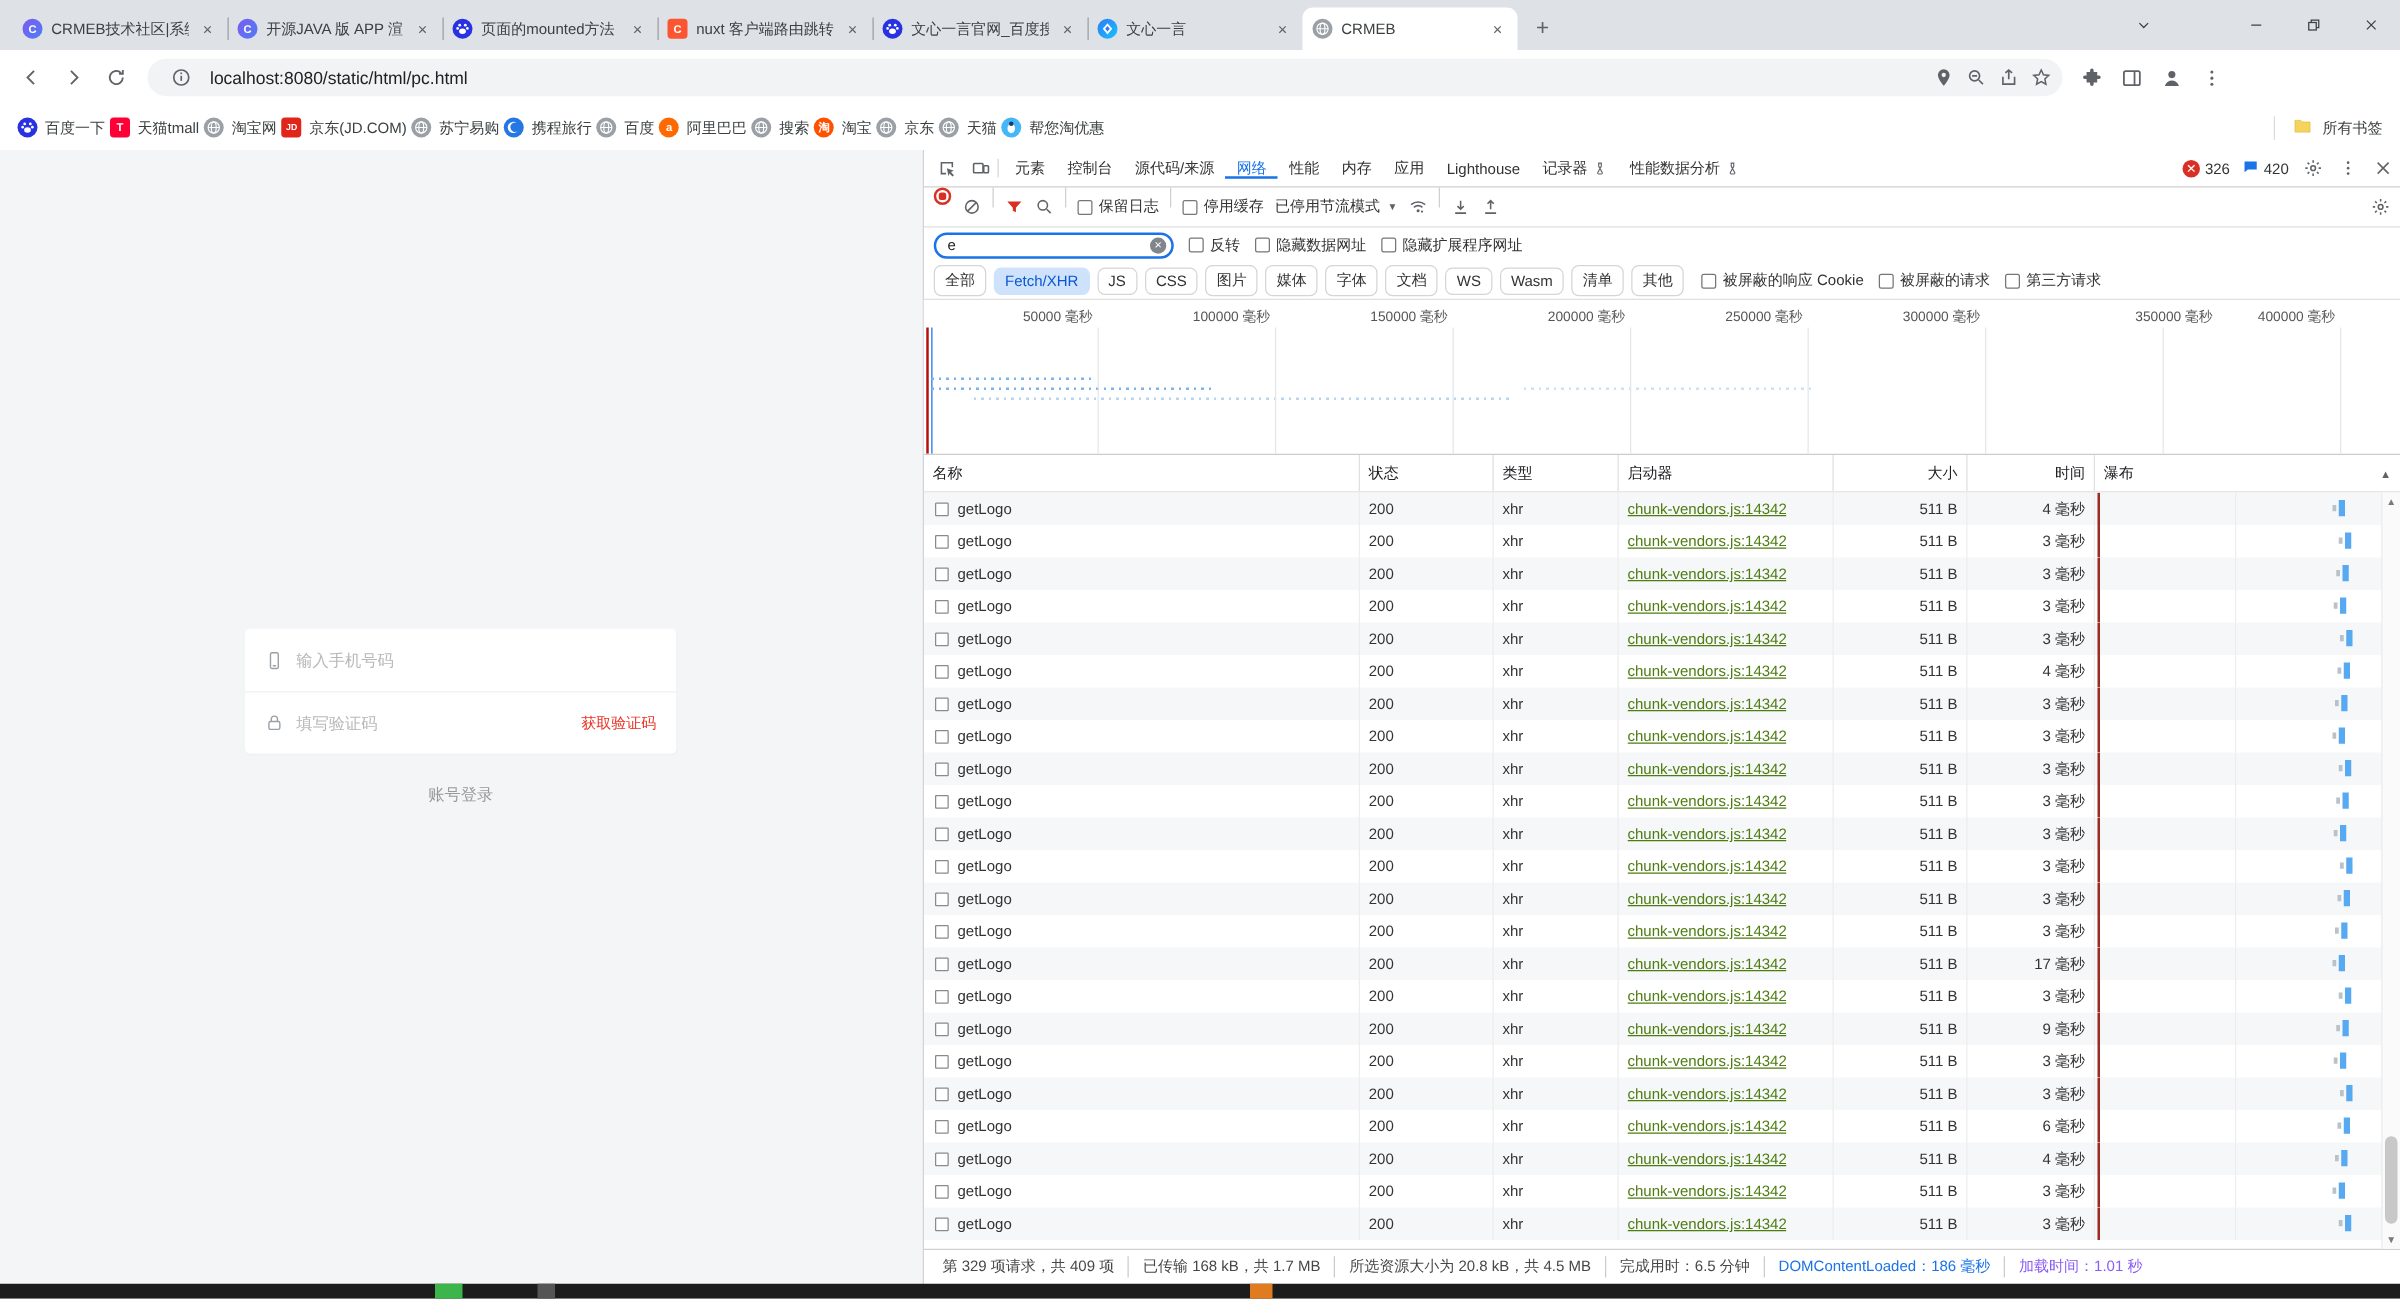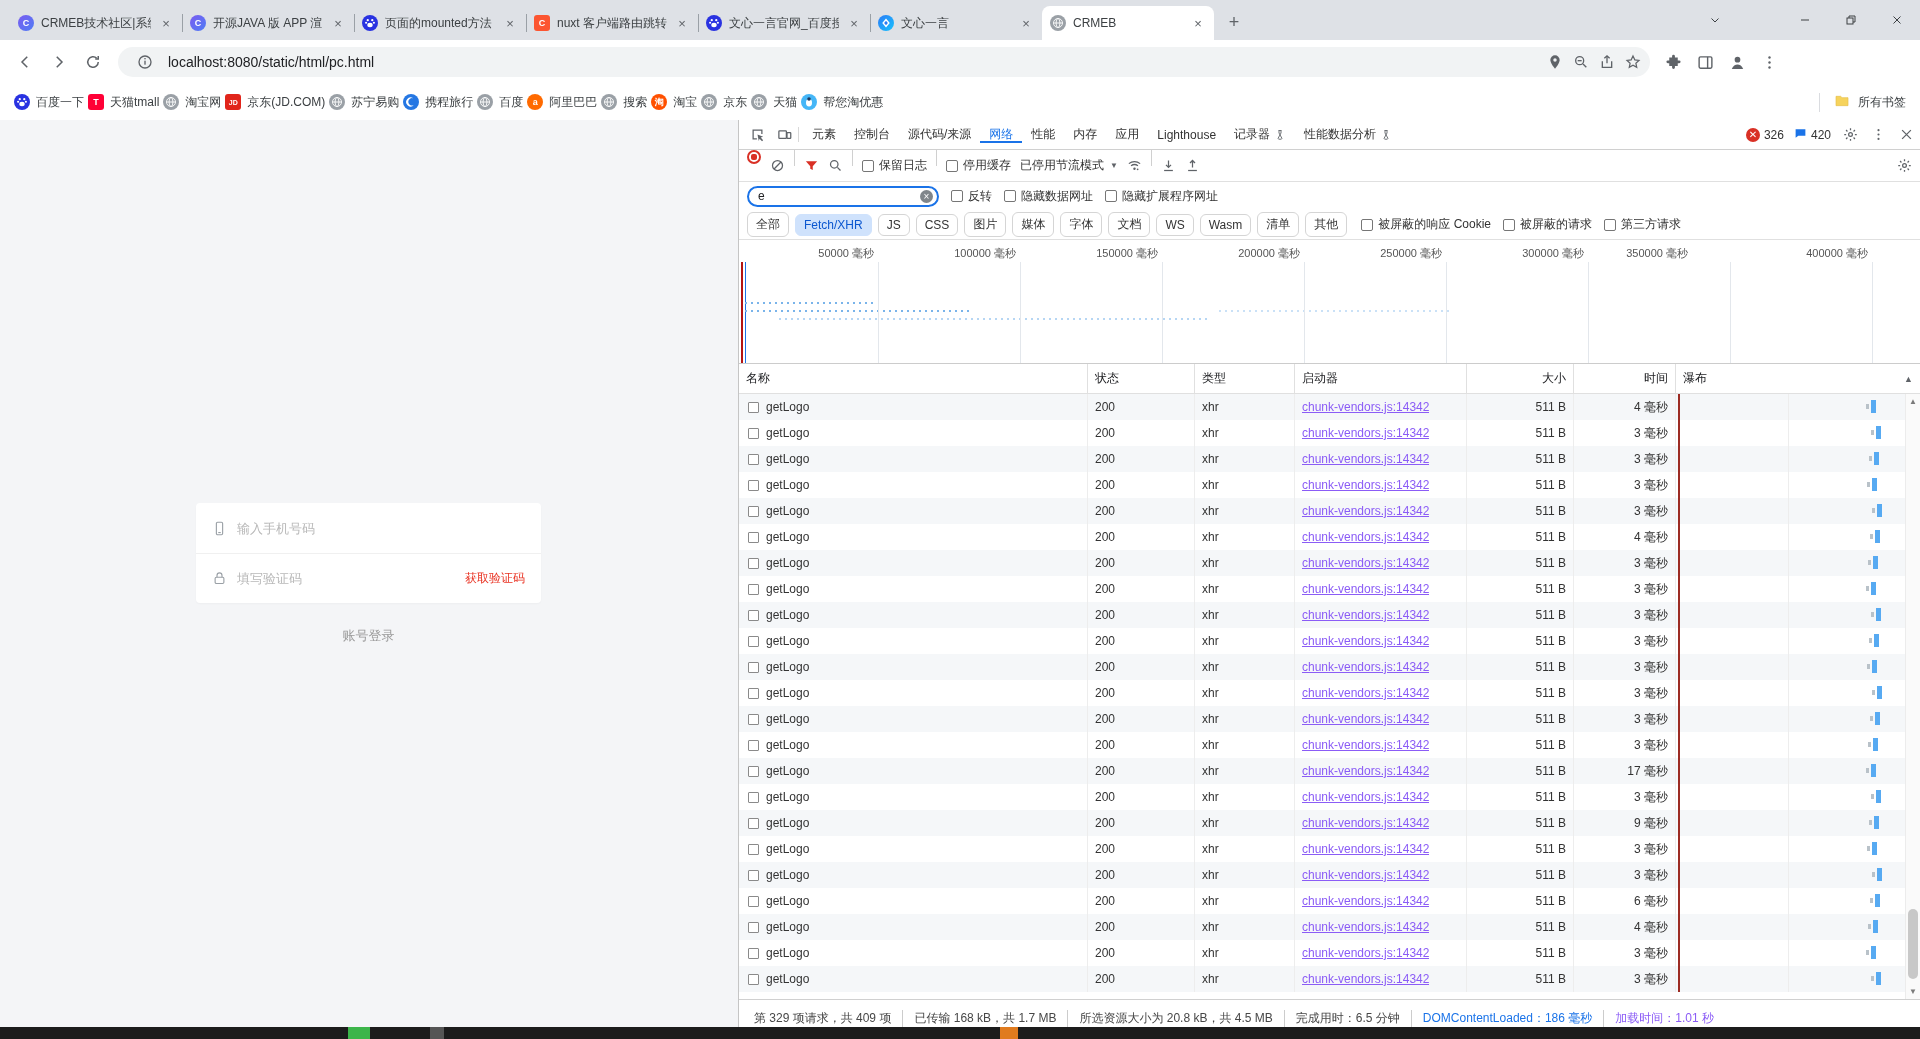--- a/index.html
+++ b/index.html
@@ -115,32 +115,32 @@
   .col-size { width:107px; flex:none; justify-content:flex-end; text-align:right; }
   .col-time { width:102px; flex:none; justify-content:flex-end; text-align:right; }
   .col-wf { width:245px; flex:none; position:relative; }
   .sort-arrow { margin-left:auto; font-size:9px; color:#5f6368; }
   .dt-rows { flex:1; overflow:hidden; }
   .row { height:26px; display:flex; align-items:center; }
   .row:nth-child(odd) { background:#f5f7f9; }
   .cell { padding:0 7px; display:flex; align-items:center; height:100%; border-left:1px solid #ededed; overflow:hidden; white-space:nowrap; }
   .cell:first-child { border-left:none; }
   .name-ck { width:11px; height:11px; border:1px solid #8a8a8a; border-radius:1px; margin:0 7px 0 2px; background:#fff; flex:none; }
-  .init-link { text-decoration:underline; color:#8b5cf6; overflow:hidden; white-space:nowrap; }
+  .init-link { text-decoration:underline; color:#4d7c0f; overflow:hidden; white-space:nowrap; }
   .wf-cell { position:relative; border-left:1px solid #ededed; }
   .wf-cell::before { content:""; position:absolute; left:2px; top:0; bottom:0; width:2px; background:#9c2b23; }
   .wf-cell::after { content:""; position:absolute; left:46%; top:0; bottom:0; width:1px; background:#ededed; }
   .wf-bar { position:absolute; top:6px; width:5px; height:13px; background:#57aaf2; }
   .wf-bar::before { content:""; position:absolute; left:-5px; top:4px; width:3px; height:5px; background:#b9c2c9; }
   .dt-scroll { position:absolute; right:0; top:30px; bottom:0; width:15px; background:#fafafa; border-left:1px solid #ececec; }
   .scr-arrow { height:15px; display:flex; align-items:center; justify-content:center; font-size:8px; color:#7a7a7a; }
   .scr-arrow.bottom { position:absolute; bottom:0; left:0; right:0; }
   .scr-thumb { position:absolute; left:2px; right:2px; bottom:20px; height:70px; background:#c8c8c8; border-radius:6px; }
 
-  .dt-status { height:28px; flex:none; display:flex; align-items:flex-end; border-top:1px solid #d0d0d0; font-size:12px; color:#474747; padding:0 4px; overflow:hidden; white-space:nowrap; }
+  .dt-status { height:28px; flex:none; display:flex; align-items:center; border-top:1px solid #d0d0d0; font-size:12px; color:#474747; padding:0 4px; overflow:hidden; white-space:nowrap; }
   .sb-item { padding:0 11px; }
   .sb-item + .sb-item { border-left:1px solid #ccc; }
   .sb-blue { color:#1a73e8; }
   .sb-red { color:#8b5cf6; }
 
   
   .taskbar { height:12px; flex:none; background:#1c1c1c; position:relative; }
   .tk { position:absolute; top:0; bottom:0; }
 </style>
 </head>
@@ -680,21 +680,21 @@
           <span class="tl-label" style="left: 187px;">100000 毫秒</span>
           <div class="tl-grid" style="left: 423px;"></div>
           <span class="tl-label" style="left: 329px;">150000 毫秒</span>
           <div class="tl-grid" style="left: 565px;"></div>
           <span class="tl-label" style="left: 471px;">200000 毫秒</span>
           <div class="tl-grid" style="left: 707px;"></div>
           <span class="tl-label" style="left: 613px;">250000 毫秒</span>
           <div class="tl-grid" style="left: 849px;"></div>
           <span class="tl-label" style="left: 755px;">300000 毫秒</span>
           <div class="tl-grid" style="left: 991px;"></div>
-          <span class="tl-label" style="left: 859px;">350000 毫秒</span>
+          <span class="tl-label" style="left: 941px;">350000 毫秒</span>
           <div class="tl-grid" style="left: 1133px;"></div>
           <span class="tl-label" style="left: 1039px;">400000 毫秒</span>
         </div>
 
       <div class="dt-table">
         <div class="dt-thead">
           <div class="th col-name">名称</div>
           <div class="th col-status">状态</div>
           <div class="th col-type">类型</div>
           <div class="th col-init">启动器</div>

